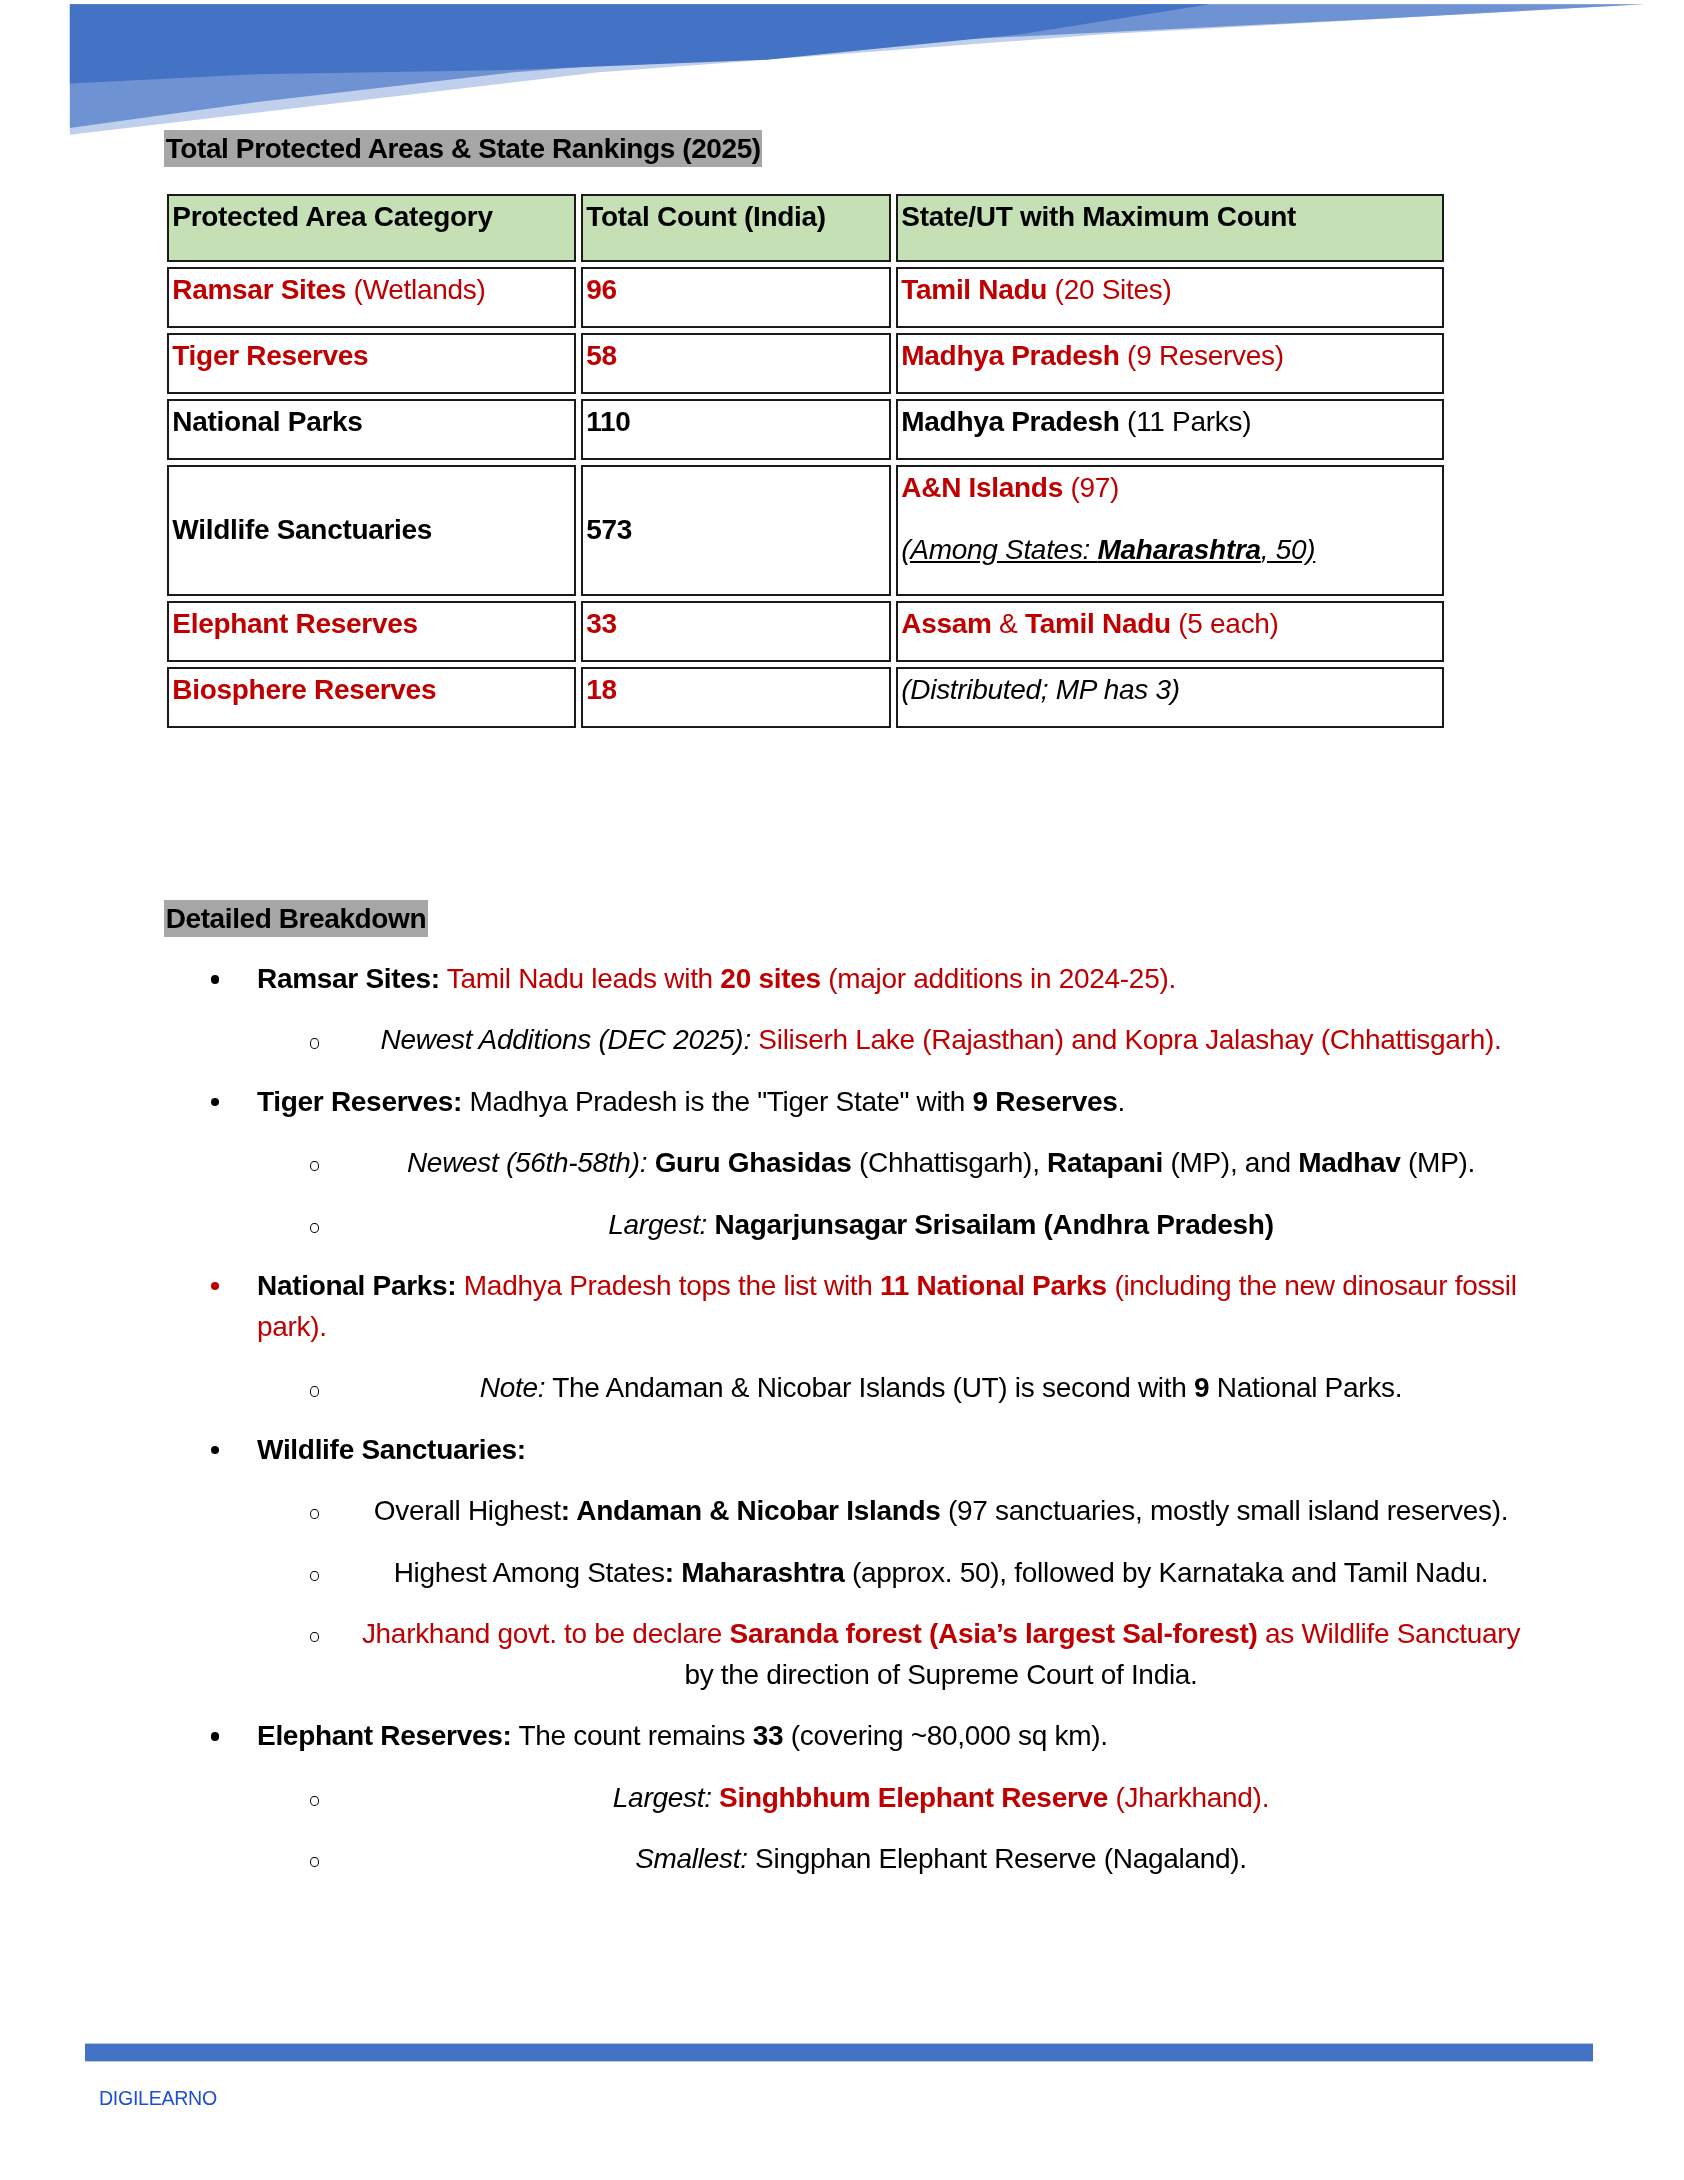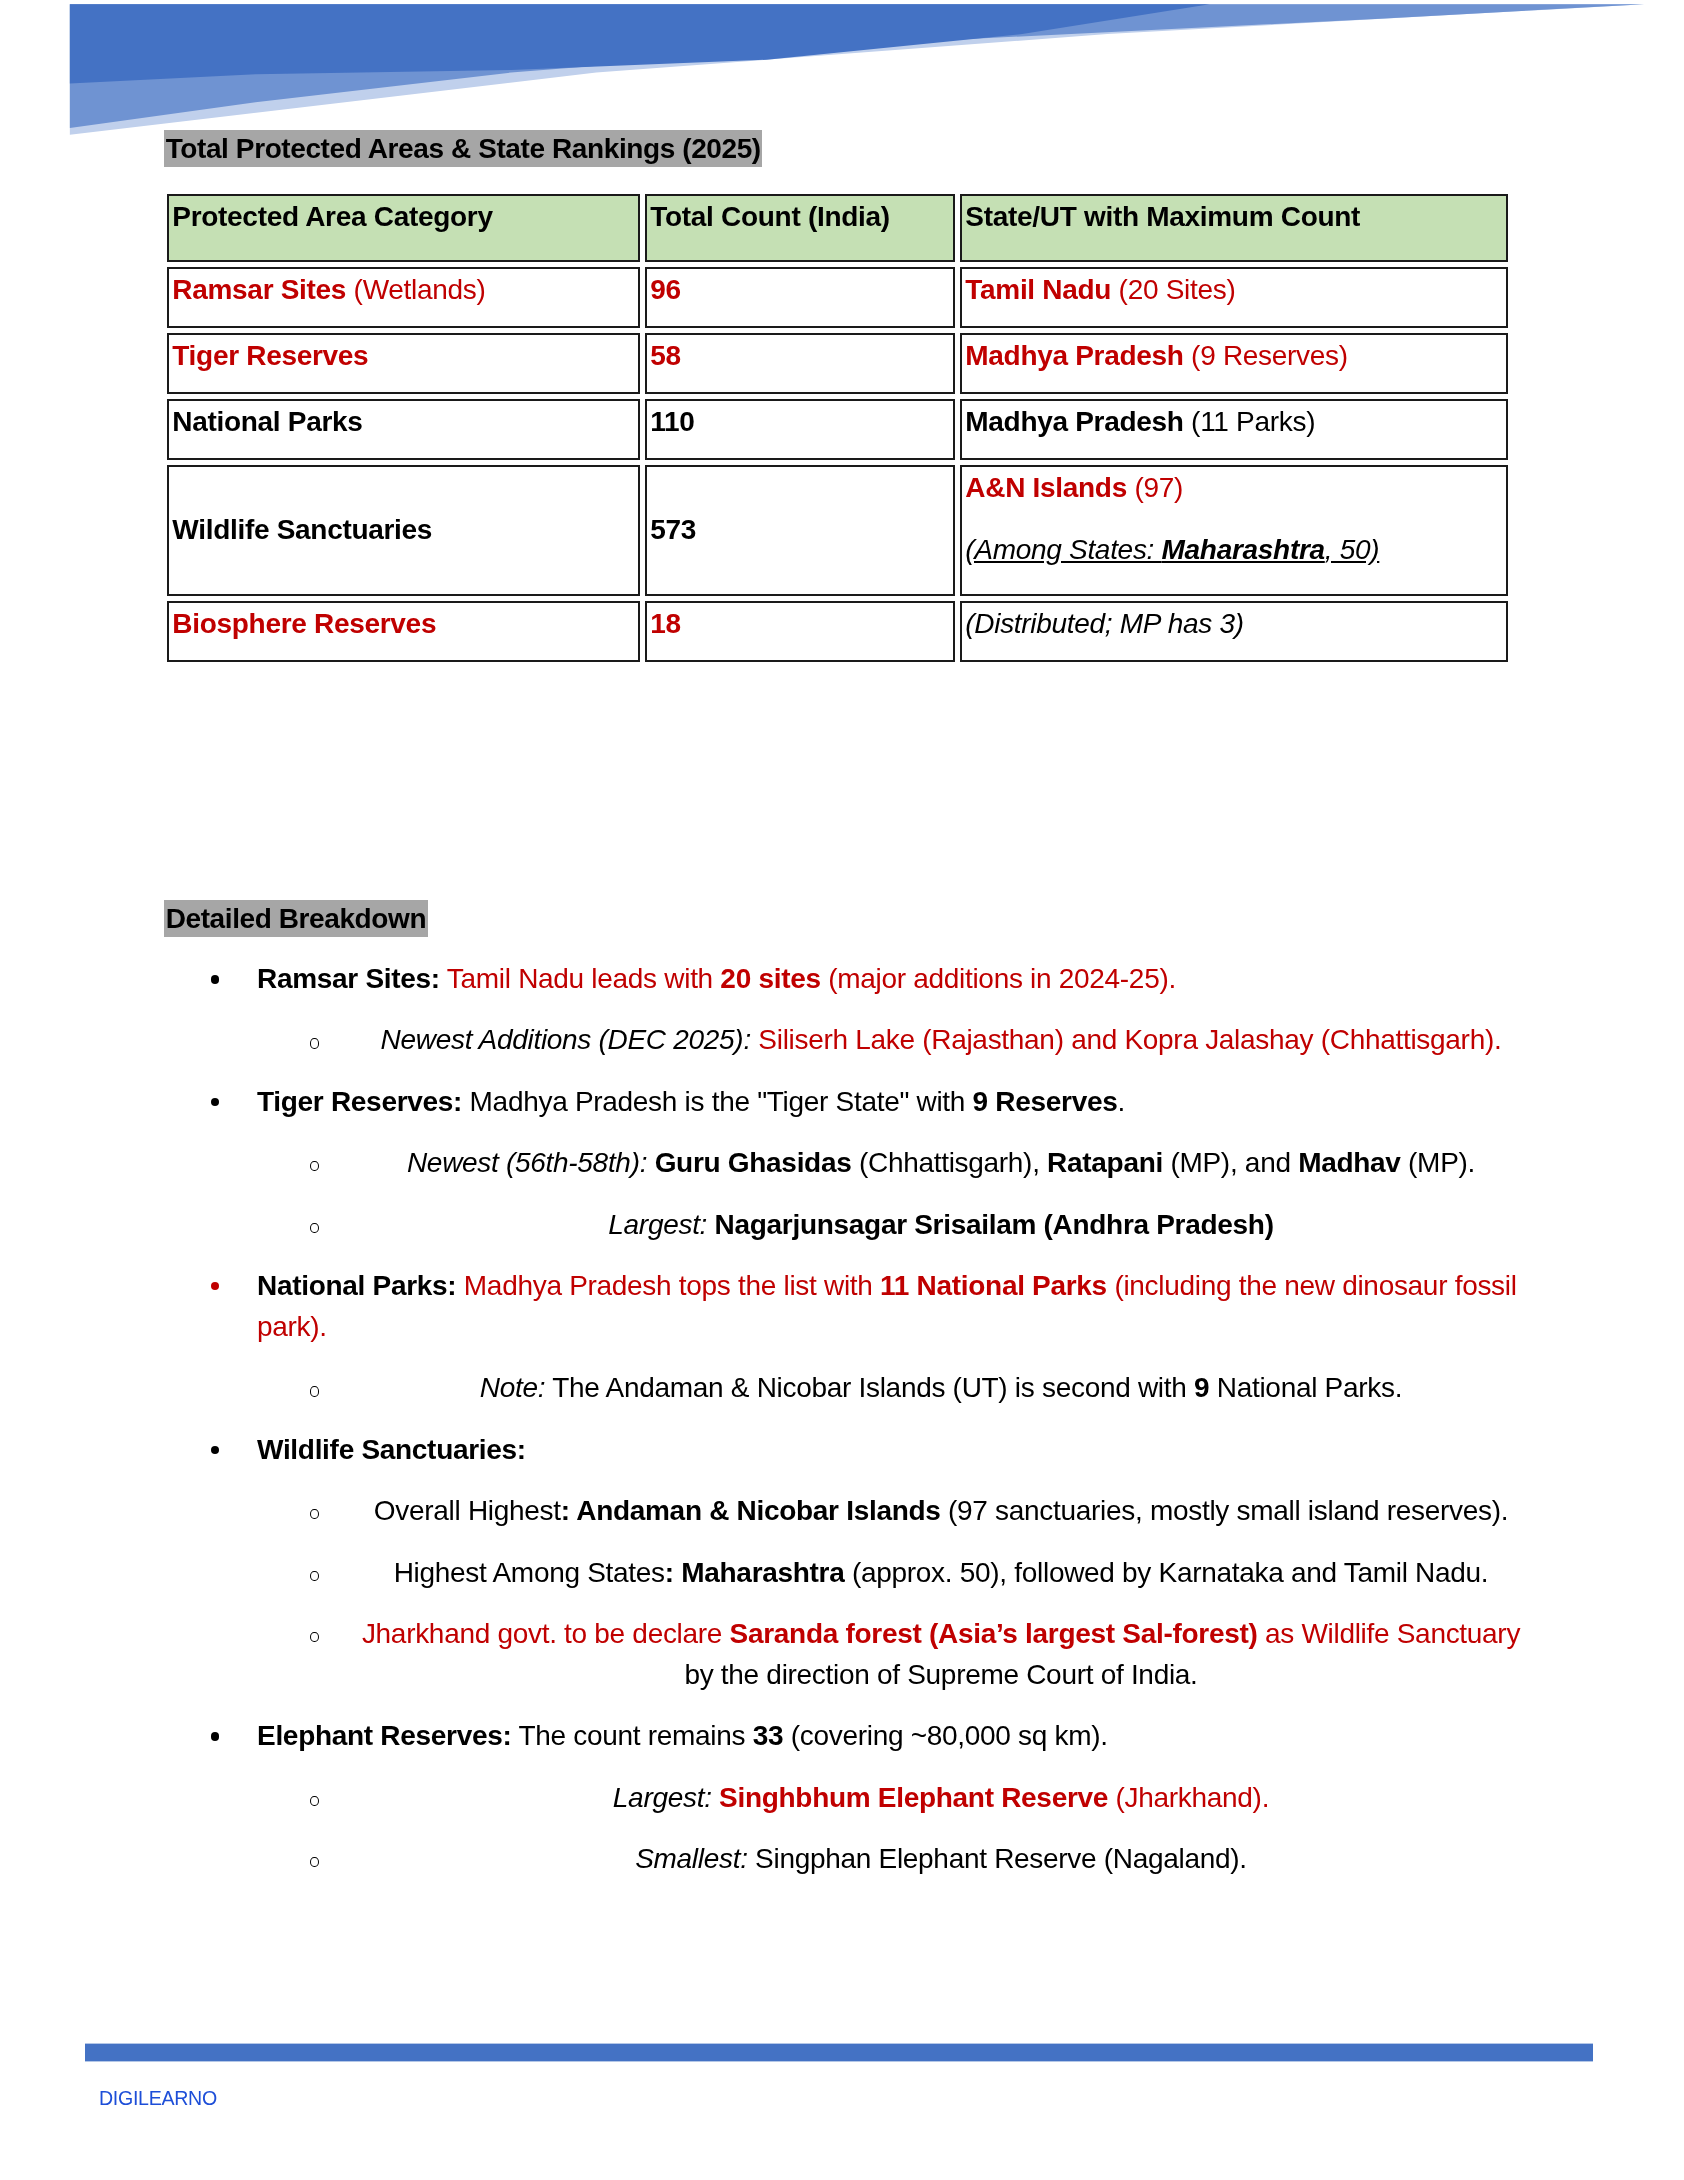--- a/index.html
+++ b/index.html
@@ -8,21 +8,21 @@
   .banner { position: absolute; left: 0; top: 0; width: 1685px; height: 145px; }
   .section-heading { position: absolute; left: 164px; background: #a6a6a6;
          font-weight: bold; font-size: 28px; line-height: 37px; padding: 0 1.7px; letter-spacing: -0.4px; }
   #h1 { top: 130px; }
   #h2 { top: 900px; }
   table.pa { position: absolute; left: 167px; top: 194px; border-collapse: separate; border-spacing: 5.1px;
          margin: -5.1px; }
   table.pa td { border: 2.6px solid #1a1a1a; font-size: 28px; vertical-align: top; padding: 5.1px 3.4px 0 3.4px;
          height: 61px; box-sizing: border-box; letter-spacing: -0.3px; }
   table.pa tr.head td { background: #c5e0b4; height: 68px; font-weight: bold; }
-  table.pa td.c1 { width: 473px; }
+  table.pa td.c1 { width: 409px; }
   table.pa td.c2 { width: 310px; }
   table.pa td.c3 { width: 548px; }
   table.pa tr.tall td { height: 131px; }
   table.pa tr.tall td.mid { vertical-align: middle; padding-top: 0; }
   .red { color: #c00000; }
   .b { font-weight: bold; }
   .i { font-style: italic; }
   .sub2 { display: block; margin-top: 30px; text-decoration: underline; }
   ul.main { position: absolute; left: 204px; top: 958px; margin: 0; padding: 0; list-style: none; width: 1329px; }
   ul.main > li { position: relative; padding-left: 53px; font-size: 28px; line-height: 41px; margin-bottom: 20.4px; letter-spacing: -0.3px; }
@@ -75,20 +75,25 @@
 
   <tr class="tall">
     <td class="c1 b mid">Wildlife Sanctuaries</td>
     <td class="c2 b mid">573</td>
     <td class="c3">
       <span class="red"><span class="b">A&amp;N Islands</span><span> (97)</span></span>
       <span class="sub2 i"><span>(Among States: </span><span class="b">Maharashtra</span><span>, 50)</span></span>
     </td>
   </tr>
 
+  <tr>
+    <td class="c1 red b">Elephant Reserves</td>
+    <td class="c2 red b">33</td>
+    <td class="c3 red"><span class="b">Assam</span><span> &amp; </span><span class="b">Tamil Nadu</span><span> (5 each)</span></td>
+  </tr>
 
   <tr>
     <td class="c1 red b">Biosphere Reserves</td>
     <td class="c2 red b">18</td>
     <td class="c3 i">(Distributed; MP has 3)</td>
   </tr>
 
 </tbody>
   </table>
 

